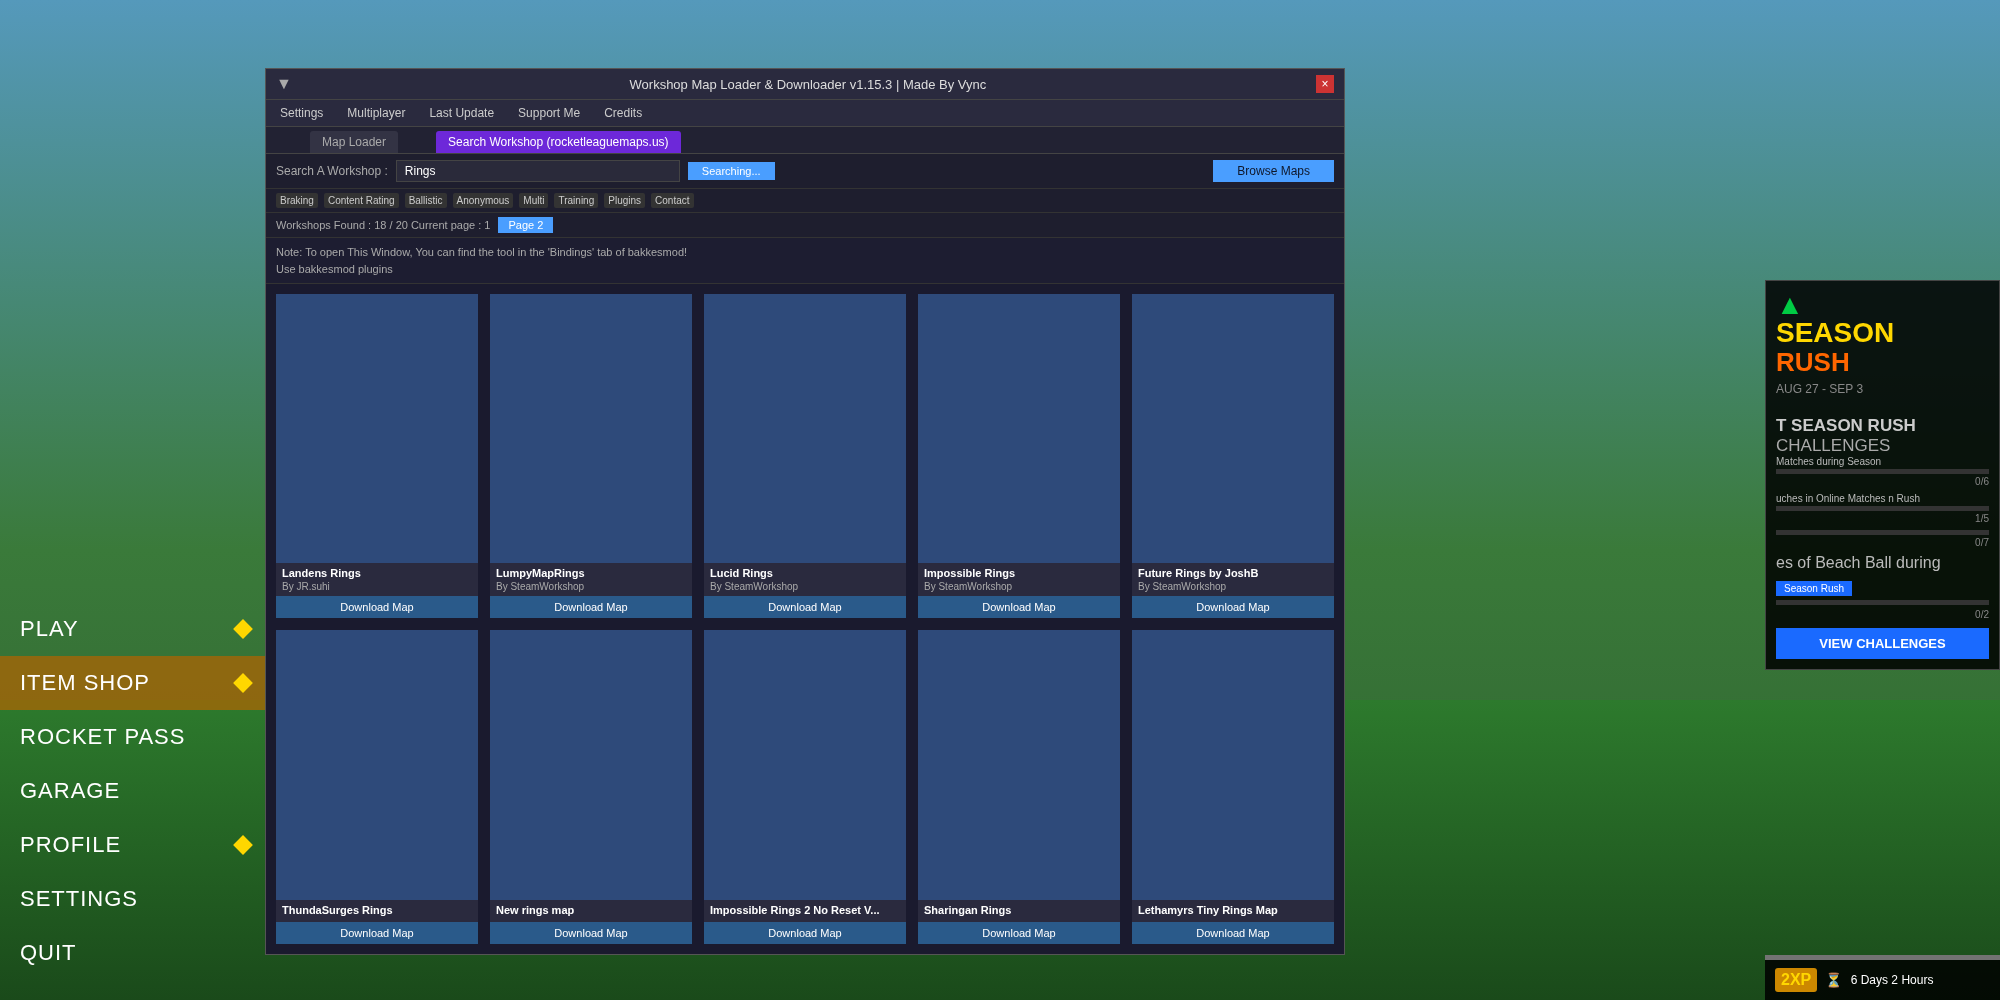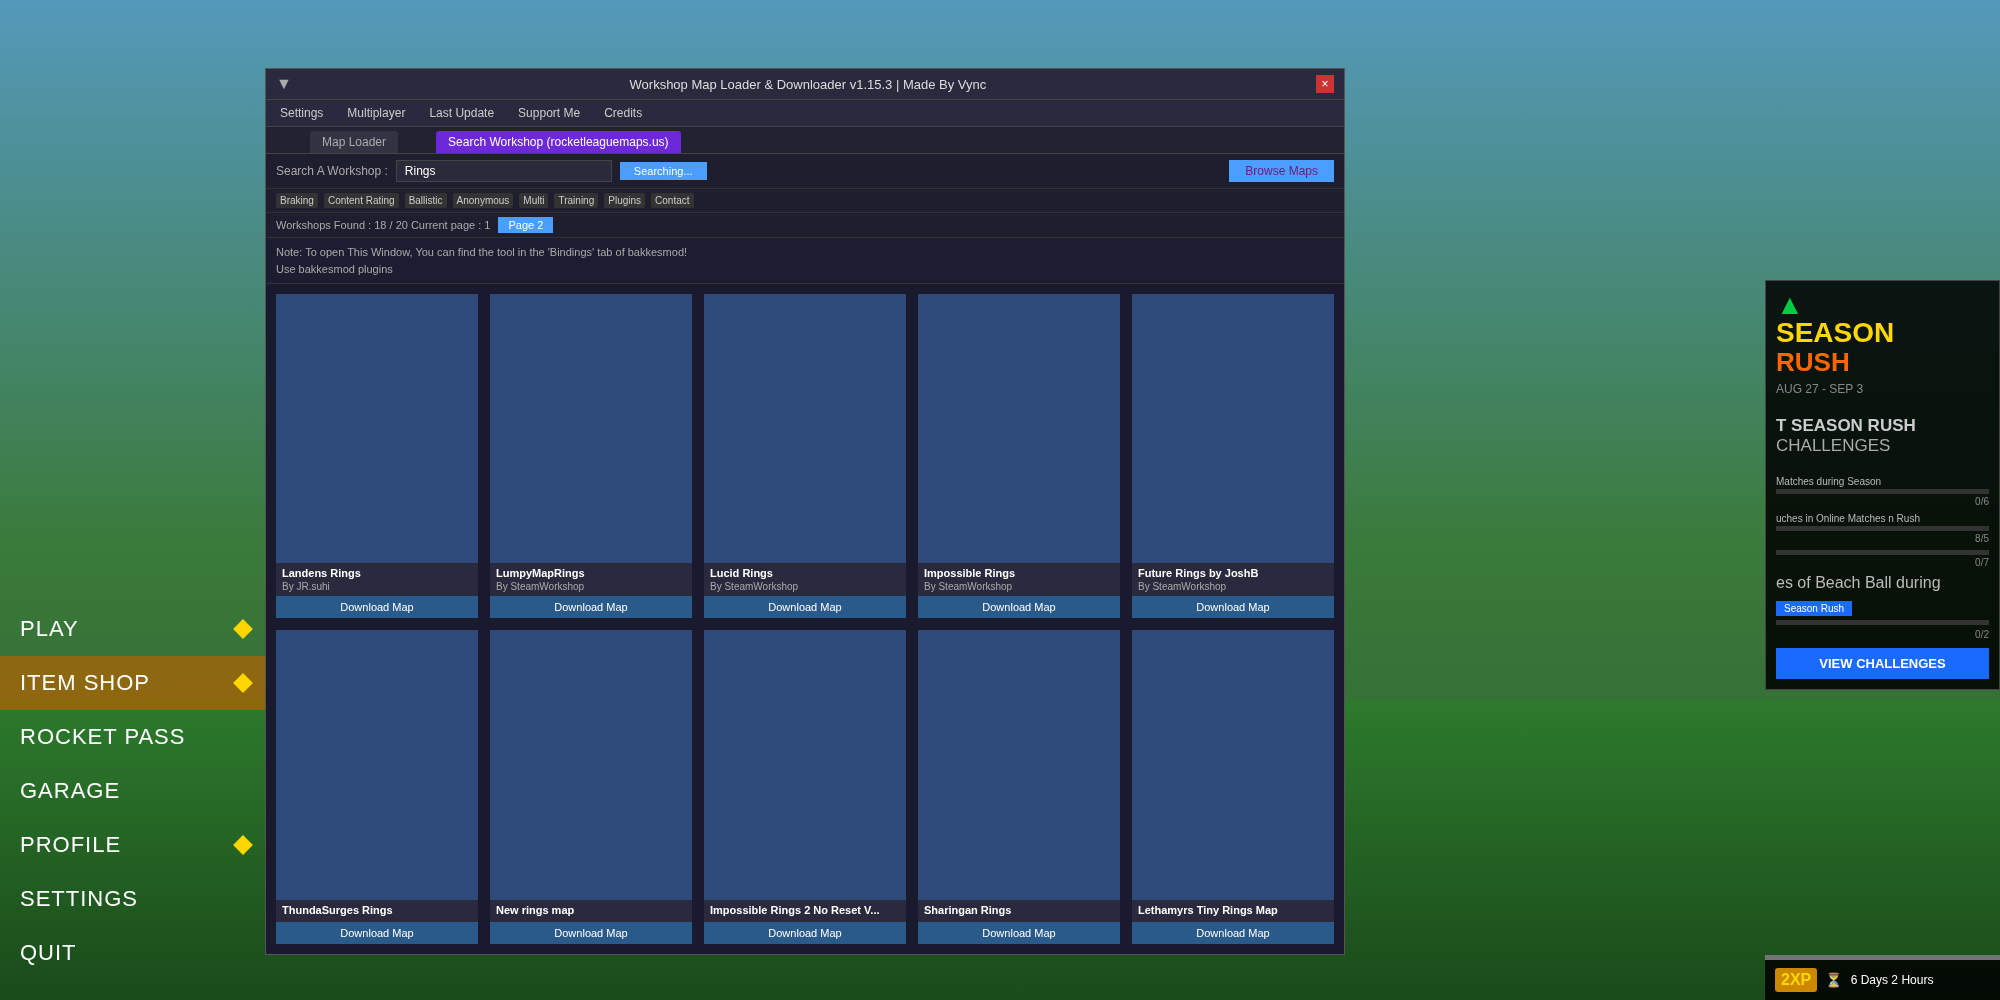--- a/index.html
+++ b/index.html
@@ -175,28 +175,28 @@
       font-size: 12px;
       white-space: nowrap;
     }
 
     .search-input {
       background: #2a2a3a;
       border: 1px solid #444;
       color: white;
       padding: 3px 8px;
       font-size: 12px;
-      width: 216px;
+      width: 284px;
     }
 
     .browse-maps-btn {
       background: #4a9eff;
-      color: #701a75;
+      color: #0f172a;
       border: none;
-      padding: 4px 16px;
+      padding: 4px 24px;
       font-size: 12px;
       cursor: pointer;
       margin-left: auto;
     }
 
     .filter-bar {
       background: #1e1e2e;
       padding: 4px 10px;
       display: flex;
       align-items: center;
@@ -332,33 +332,33 @@
 <div style="position:absolute;right:0;top:280px;width:235px;z-index:5;">
   <div style="background:rgba(0,0,0,0.85);border:1px solid #444;padding:10px;">
     <div style="color:#00cc44;font-size:28px;font-weight:bold;text-transform:uppercase;line-height:1;">▲</div>
     <div style="color:#FFD700;font-size:28px;font-weight:bold;text-transform:uppercase;line-height:1;">SEASON</div>
     <div style="color:#ff6600;font-size:26px;font-weight:bold;text-transform:uppercase;">RUSH</div>
     <div style="color:#888;font-size:12px;margin-top:4px;">AUG 27 - SEP 3</div>
     <div style="font-size:17px;color:#ccc;margin-top:20px;">
       <div style="font-weight:bold;">T SEASON RUSH</div>
       <div style="color:#aaa;">CHALLENGES</div>
     </div>
-    <div style="margin-top:20px;">
+    <div style="margin-top:0;">
       <div style="color:#bbb;font-size:10px;">Matches during Season</div>
       <div style="background:#333;height:5px;margin:2px 0;">
         <div style="background:#4a9eff;height:100%;width:0%;"></div>
       </div>
       <div style="text-align:right;color:#888;font-size:10px;">0/6</div>
     </div>
     <div style="margin-top:6px;">
       <div style="color:#bbb;font-size:10px;">uches in Online Matches n Rush</div>
       <div style="background:#333;height:5px;margin:2px 0;">
         <div style="background:#4a9eff;height:100%;width:0%;"></div>
       </div>
-      <div style="text-align:right;color:#888;font-size:10px;">8/5</div>
+      <div style="text-align:right;color:#888;font-size:10px;">1/5</div>
     </div>
     <div style="margin-top:6px;">
       <div style="background:#333;height:5px;margin:2px 0;">
         <div style="background:#4a9eff;height:100%;width:0%;"></div>
       </div>
       <div style="text-align:right;color:#888;font-size:10px;">0/7</div>
     </div>
     <div style="margin-top:6px;">
       <div style="color:#bbb;font-size:16px;">es of Beach Ball during</div>
     </div>

